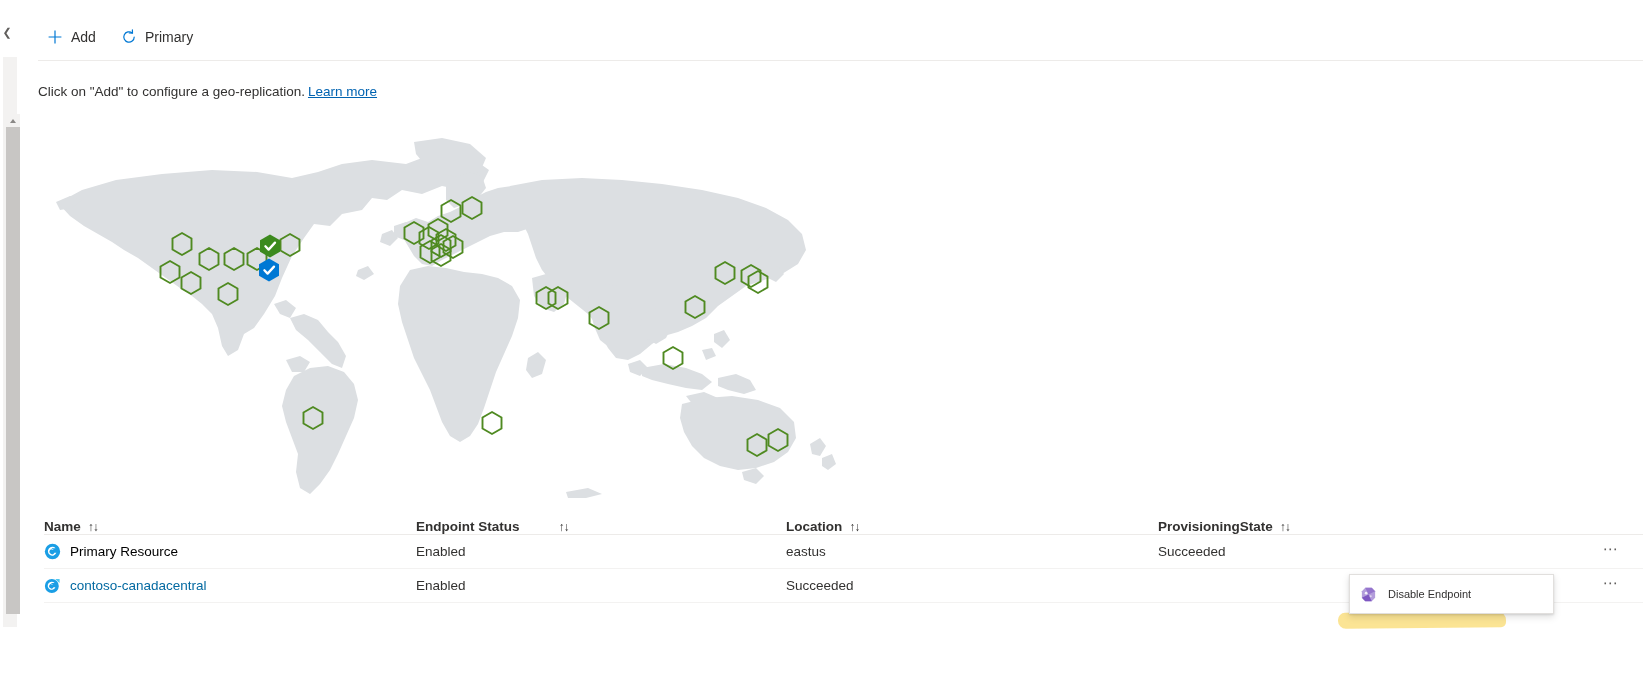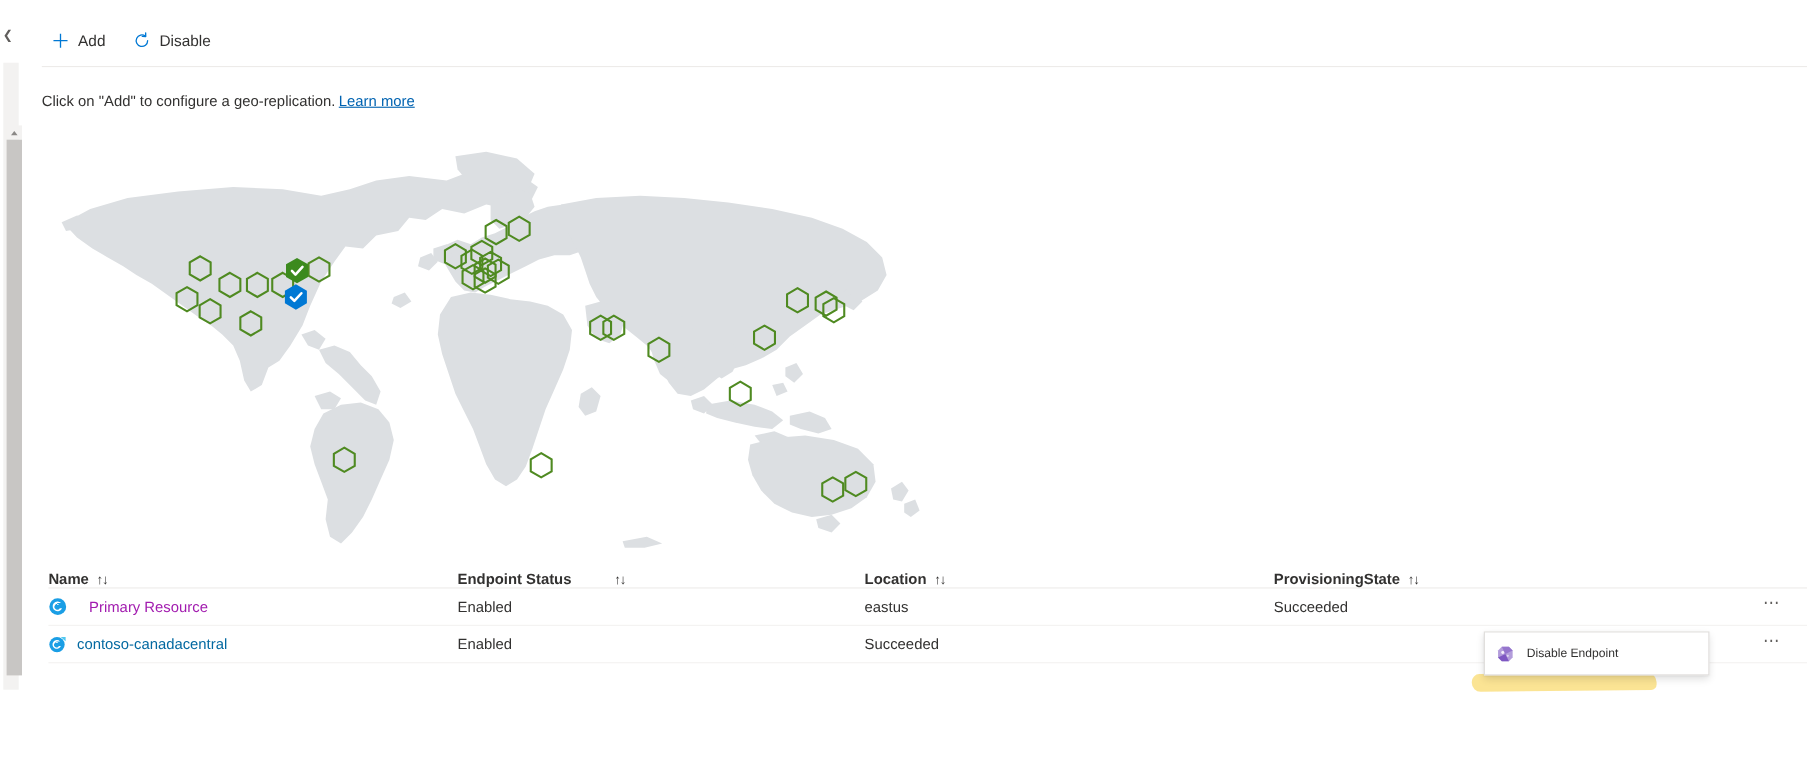--- a/index.html
+++ b/index.html
@@ -190,21 +190,21 @@
   .c-actions  { flex: 1; display: flex; justify-content: flex-end; padding-right: 18px; }
 
   .row-icon {
     width: 17px; height: 17px;
     margin-right: 9px;
     flex: none;
     display: inline-flex;
     align-items: center;
     justify-content: center;
   }
-  .name-text-muted { color: #a21caf; margin-left: 11px; }
+  .name-text-muted { color: #000000; }
   .name-text-link {
     color: #0369a1;
     cursor: pointer;
   }
 
   .ellipsis-btn {
     width: 28px; height: 26px;
     display: inline-flex;
     align-items: center;
     justify-content: center;
@@ -288,21 +288,21 @@
         <span class="cmd-label">Add</span>
       </button>
 
       <button class="cmd-btn">
         <span class="cmd-icon">
           <svg width="16" height="16" viewBox="0 0 16 16" aria-hidden="true">
             <path d="M13.2 8 a5.2 5.2 0 1 1 -2.0 -4.1" stroke="#0078d4" stroke-width="1.2" fill="none" stroke-linecap="round"></path>
             <path d="M11.4 0.9 L11.5 4.2 L8.3 4.0" stroke="#0078d4" stroke-width="1.2" fill="none" stroke-linecap="round" stroke-linejoin="round"></path>
           </svg>
         </span>
-        <span class="cmd-label">Disable</span>
+        <span class="cmd-label">Primary</span>
       </button>
     </div>
     <div class="cmd-divider"></div>
 
     <div class="info-line">
       <span>Click on "Add" to configure a geo-replication.</span><a class="info-link" href="#">Learn more</a>
     </div>
 
     <div class="map-wrap">
       <svg viewBox="0 0 800 372" xmlns="http://www.w3.org/2000/svg">

